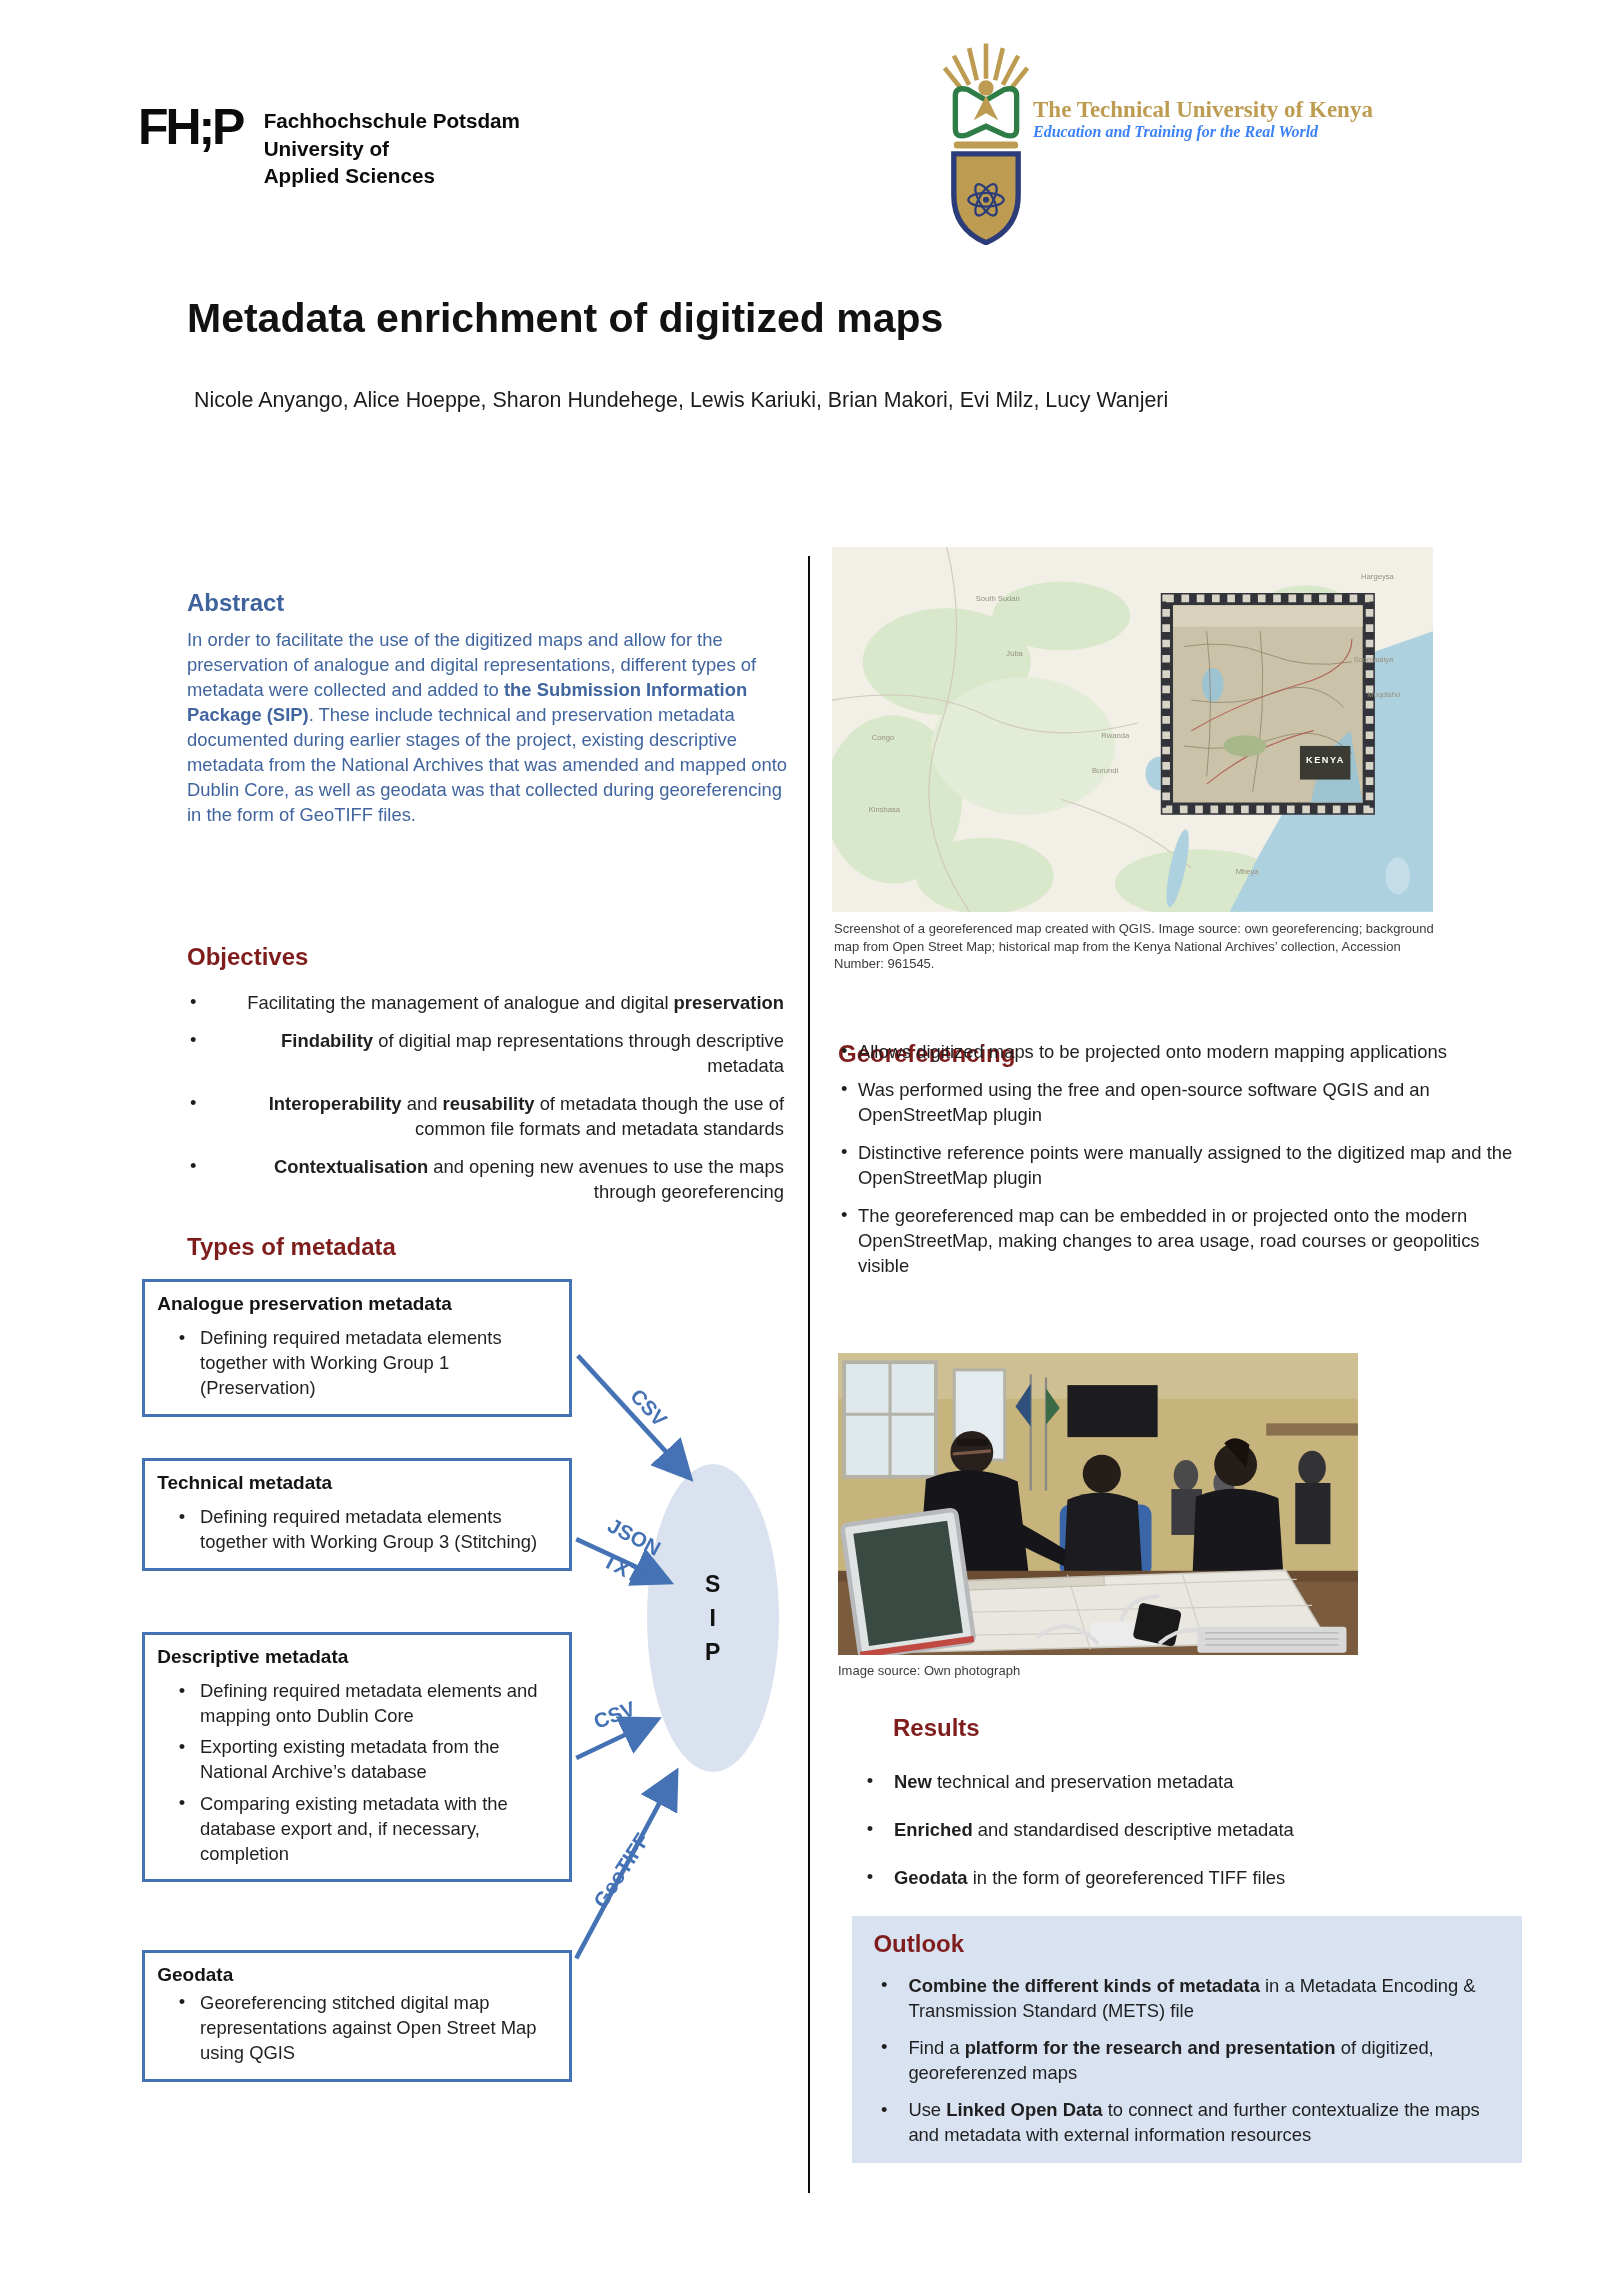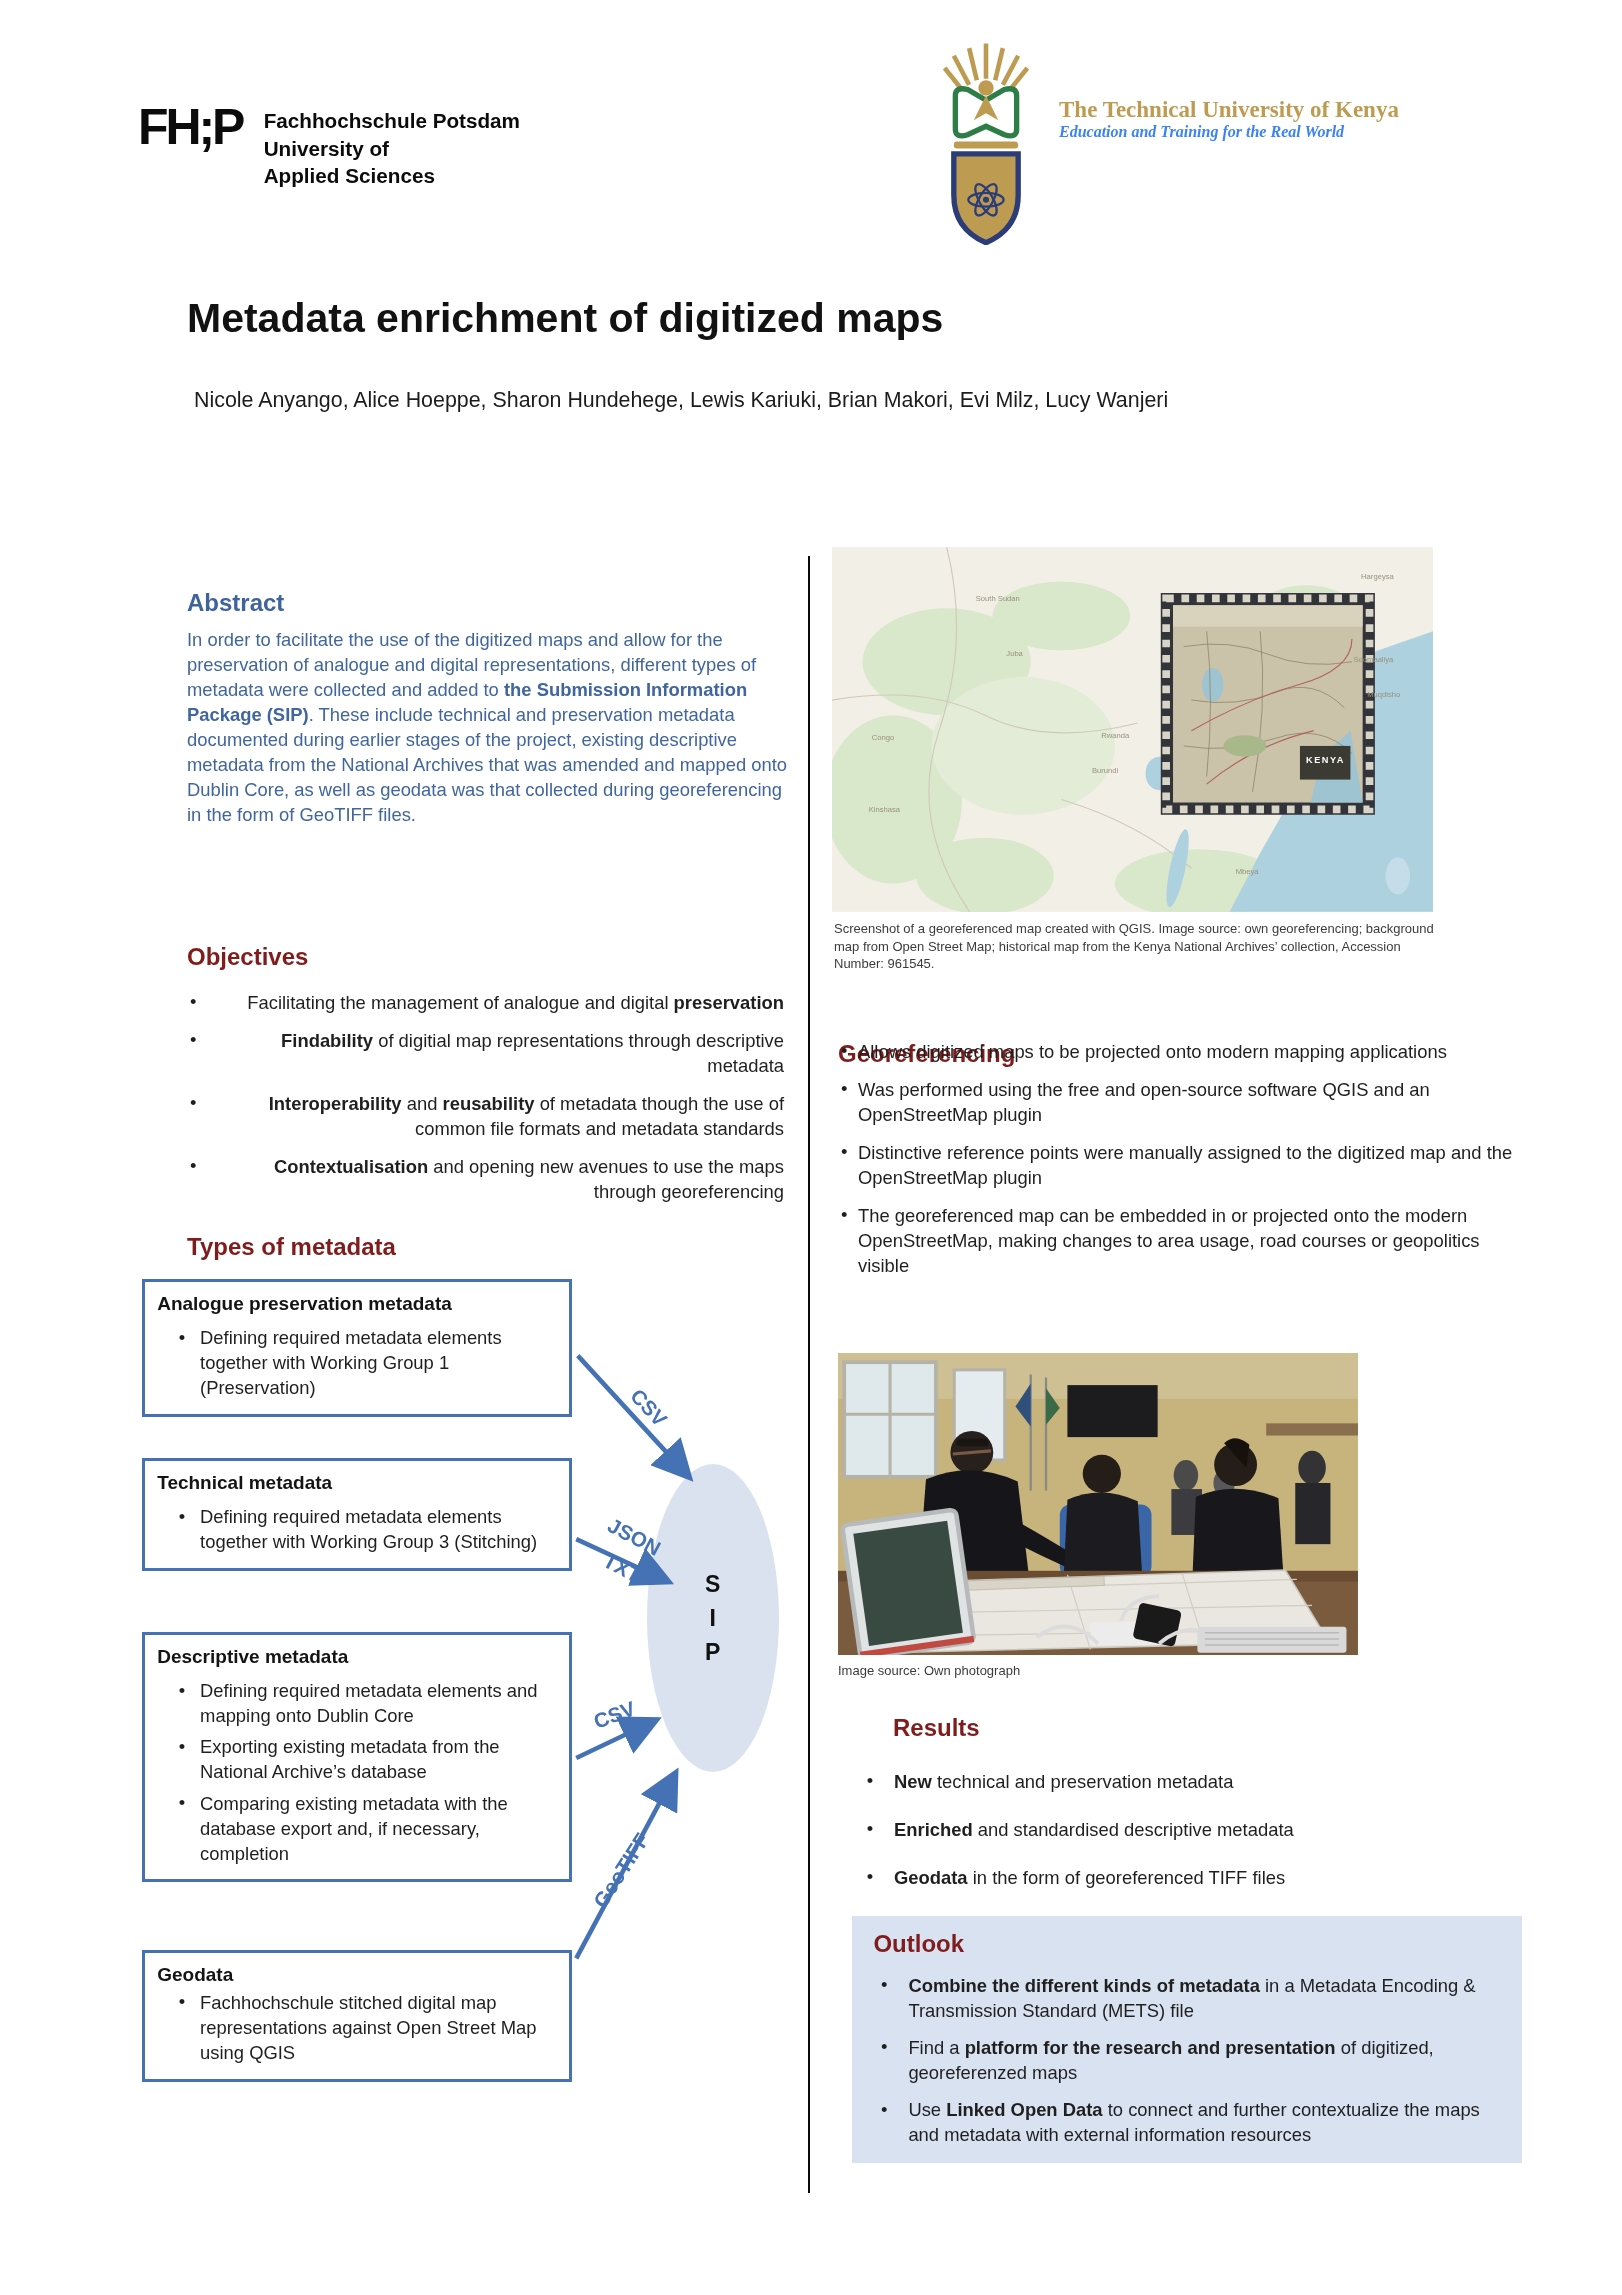--- a/index.html
+++ b/index.html
@@ -81,21 +81,21 @@
         <path d="M60,70 L44,102 L60,93 L76,102 Z" fill="#bd9c52"></path>
         <rect x="18" y="130" width="84" height="9" rx="4" fill="#bd9c52"></rect>
         <path d="M18,146 L102,146 L102,200 Q102,244 60,262 Q18,244 18,200 Z" fill="#bd9c52" stroke="#2c3c78" stroke-width="7"></path>
         <g fill="none" stroke="#2c3c78" stroke-width="3">
           <ellipse cx="60" cy="206" rx="23" ry="9"></ellipse>
           <ellipse cx="60" cy="206" rx="23" ry="9" transform="rotate(60 60 206)"></ellipse>
           <ellipse cx="60" cy="206" rx="23" ry="9" transform="rotate(-60 60 206)"></ellipse>
         </g>
         <circle cx="60" cy="206" r="4" fill="#2c3c78"></circle>
       </svg>
-      <div style="margin-left:27px;margin-top:55px;">
+      <div style="margin-left:1px;margin-top:55px;">
         <div id="tuk-name">The Technical University of Kenya</div>
         <div id="tuk-tagline">Education and Training for the Real World</div>
       </div>
     </div>
   </div>
 
   <div id="title" class="abs" style="left:187px;top:295px;">Metadata enrichment of digitized maps</div>
   <div id="authors" class="abs" style="left:194px;top:388px;">Nicole Anyango, Alice Hoeppe, Sharon Hundehege, Lewis Kariuki, Brian Makori, Evi Milz, Lucy Wanjeri</div>
 
   <div class="abs h-blue" style="left:187px;top:589px;">Abstract</div>
@@ -123,21 +123,21 @@
 
   <div class="mbox body-txt" style="top:1632px;">
     <div class="btitle">Descriptive metadata</div>
     <div class="bul">Defining required metadata elements and mapping onto Dublin Core</div>
     <div class="bul">Exporting existing metadata from the National Archive’s database</div>
     <div class="bul">Comparing existing metadata with the database export and, if necessary, completion</div>
   </div>
 
   <div class="mbox body-txt" style="top:1950px;">
     <div class="btitle" style="margin-bottom:3.1px;">Geodata</div>
-    <div class="bul">Fachhochschule stitched digital map representations against Open Street Map using QGIS</div>
+    <div class="bul">Georeferencing stitched digital map representations against Open Street Map using QGIS</div>
   </div>
 
   <div id="sip" class="abs">
     <div id="sip-label">S
 I
 P</div>
   </div>
 
   <svg class="abs" style="left:0;top:0;pointer-events:none;" width="1623" height="2295" viewBox="0 0 2121 3000">
     <defs>

